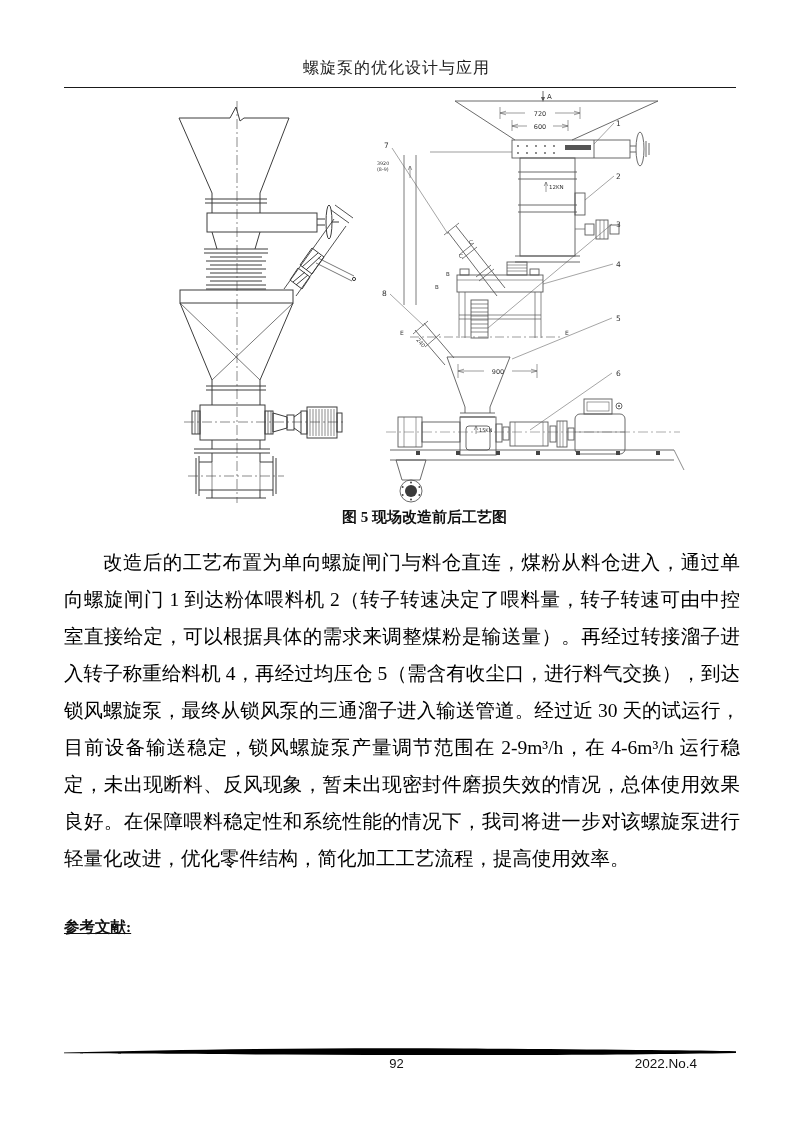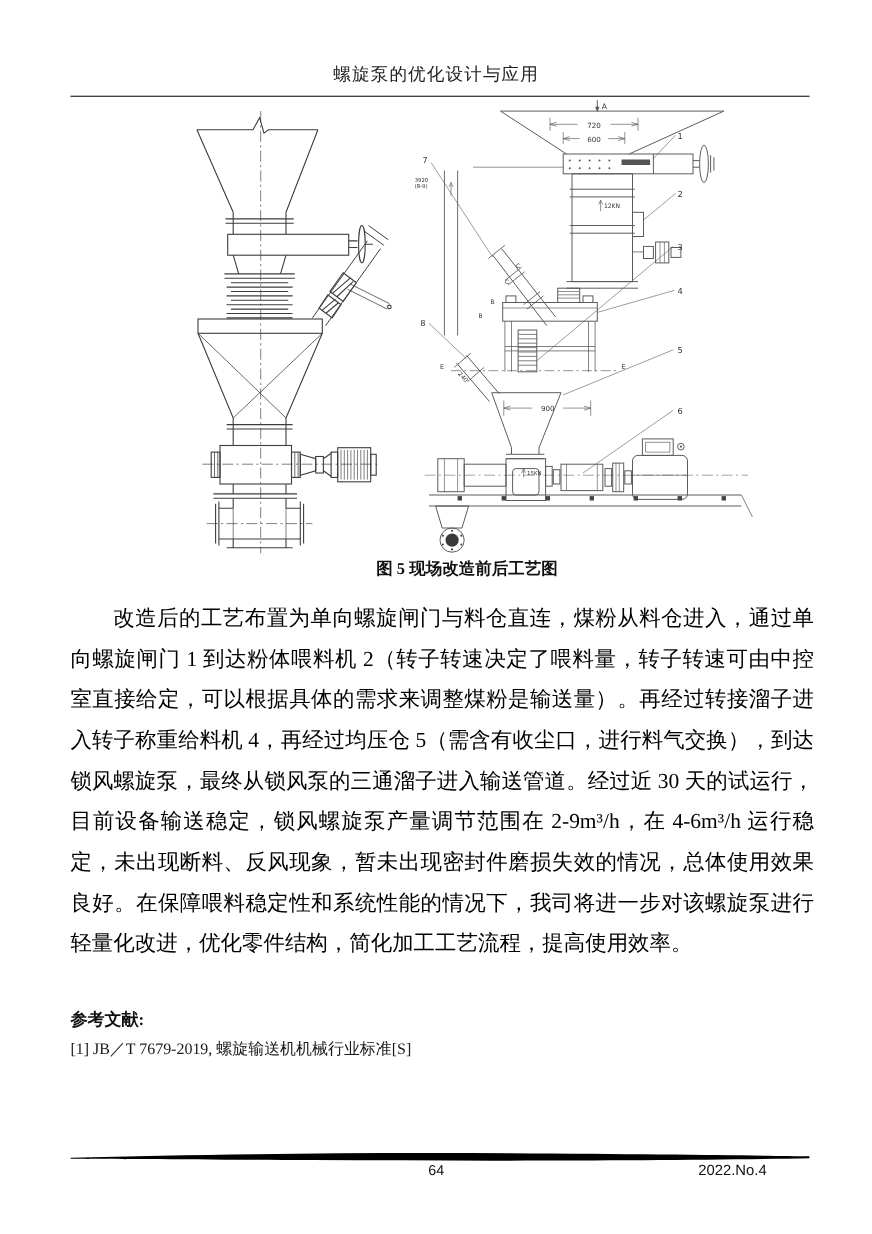--- a/index.html
+++ b/index.html
@@ -21,21 +21,21 @@
   .figure-caption{
     position:absolute;top:508px;left:0;width:100%;text-align:center;
     font-weight:bold;font-size:15px;color:#111;padding-left:28px;
   }
   .body-paragraph{
     position:absolute;top:544px;left:64px;width:676px;
     font-size:19.5px;line-height:37px;text-align:justify;text-indent:2em;
     color:#000000;
   }
   .refs-heading{
-    position:absolute;top:917px;left:64px;font-weight:bold;font-size:15.5px;
+    position:absolute;top:917px;left:64px;font-weight:bold;font-size:15.5px;text-decoration:underline;
   }
   .ref-item{
     position:absolute;top:944px;left:64px;font-size:14.5px;color:#1a1a1a;
   }
   .footer-bar{position:absolute;top:1047px;left:64px;}
   .footer-page{
     position:absolute;top:1056px;left:0;width:100%;text-align:center;
     font-family:"Liberation Sans","DejaVu Sans",sans-serif;font-size:13px;
   }
   .footer-issue{
@@ -269,21 +269,20 @@
       <text x="28" y="247" font-size="6">E</text>
       <text x="193" y="247" font-size="6">E</text>
     </g>
   </svg>
 
   <div class="figure-caption">图 5  现场改造前后工艺图</div>
 
   <div class="body-paragraph">改造后的工艺布置为单向螺旋闸门与料仓直连，煤粉从料仓进入，通过单向螺旋闸门 1 到达粉体喂料机 2（转子转速决定了喂料量，转子转速可由中控室直接给定，可以根据具体的需求来调整煤粉是输送量）。再经过转接溜子进入转子称重给料机 4，再经过均压仓 5（需含有收尘口，进行料气交换），到达锁风螺旋泵，最终从锁风泵的三通溜子进入输送管道。经过近 30 天的试运行，目前设备输送稳定，锁风螺旋泵产量调节范围在 2-9m³/h，在 4-6m³/h 运行稳定，未出现断料、反风现象，暂未出现密封件磨损失效的情况，总体使用效果良好。在保障喂料稳定性和系统性能的情况下，我司将进一步对该螺旋泵进行轻量化改进，优化零件结构，简化加工工艺流程，提高使用效率。</div>
 
   <div class="refs-heading">参考文献:</div>
-  <div class="ref-item">[1] JB／T 7679-2019, 螺旋输送机机械行业标准[S]</div>
 
   <svg class="footer-bar" width="672" height="12" viewBox="0 0 672 12">
     <path d="M0,5.5 C120,2.5 260,0.5 400,1.5 C540,2.5 630,3.5 672,4.2 L672,6 C560,8.2 380,8.6 220,7.6 C120,7 40,6.6 0,6.3 Z" fill="#000"></path>
   </svg>
-  <div class="footer-page">64</div>
+  <div class="footer-page">92</div>
   <div class="footer-issue">2022.No.4</div>
 
 </div>
 
 </body></html>

